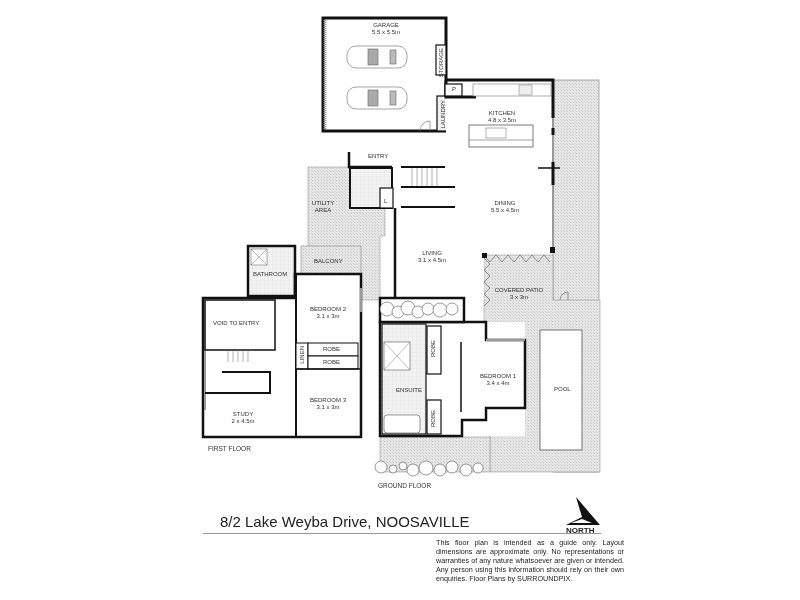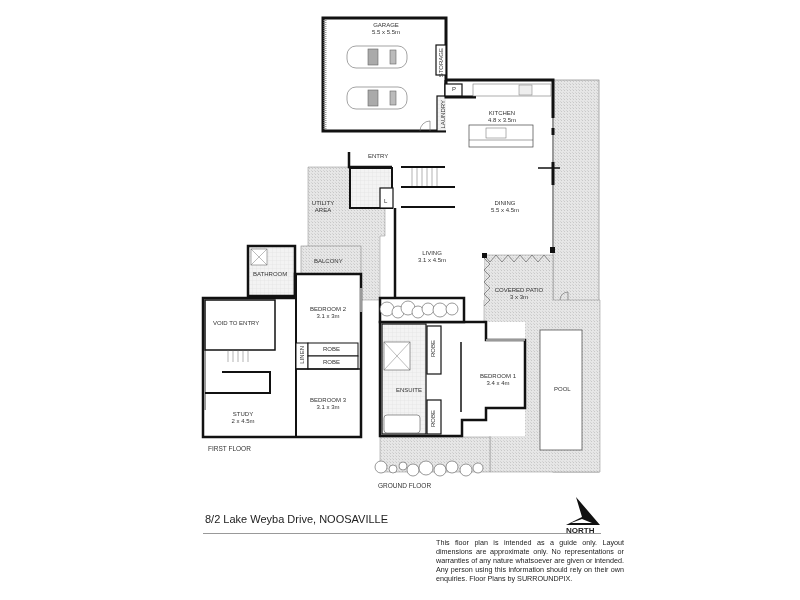--- a/index.html
+++ b/index.html
@@ -2,21 +2,21 @@
 <html><head>
 <meta charset="utf-8">
 <style>
   html,body{margin:0;padding:0;background:#fff;}
   body{width:800px;height:600px;position:relative;overflow:hidden;font-family:"Liberation Sans",sans-serif;color:#222;}
   #plan{position:absolute;left:0;top:0;}
   .lbl{position:absolute;font-size:6px;line-height:7px;text-align:center;color:#333;text-transform:uppercase;white-space:nowrap;}
   .lbl .dim{display:block;text-transform:none;}
   .vlbl{position:absolute;font-size:6px;color:#333;writing-mode:vertical-rl;transform:rotate(180deg);white-space:nowrap;}
   .floor-lbl{position:absolute;font-size:6.5px;color:#333;text-transform:uppercase;}
-  #address{position:absolute;left:205px;top:513px;font-size:11px;color:#222;}
+  #address{position:absolute;left:220px;top:513px;font-size:15px;color:#222;}
   #rule{position:absolute;left:203px;top:533px;width:398px;height:1px;background:#999;}
   #north{position:absolute;left:562px;top:495px;width:40px;height:36px;}
   #north-lbl{position:absolute;left:566px;top:526px;font-size:8px;font-weight:bold;color:#222;}
   #disclaimer{position:absolute;left:413px;top:538px;width:188px;font-size:7.2px;line-height:9px;color:#222;text-align:justify;margin-left:23px;}
 </style>
 </head>
 <body>
 
 <svg id="plan" width="800" height="600" viewBox="0 0 800 600">
   <defs>

